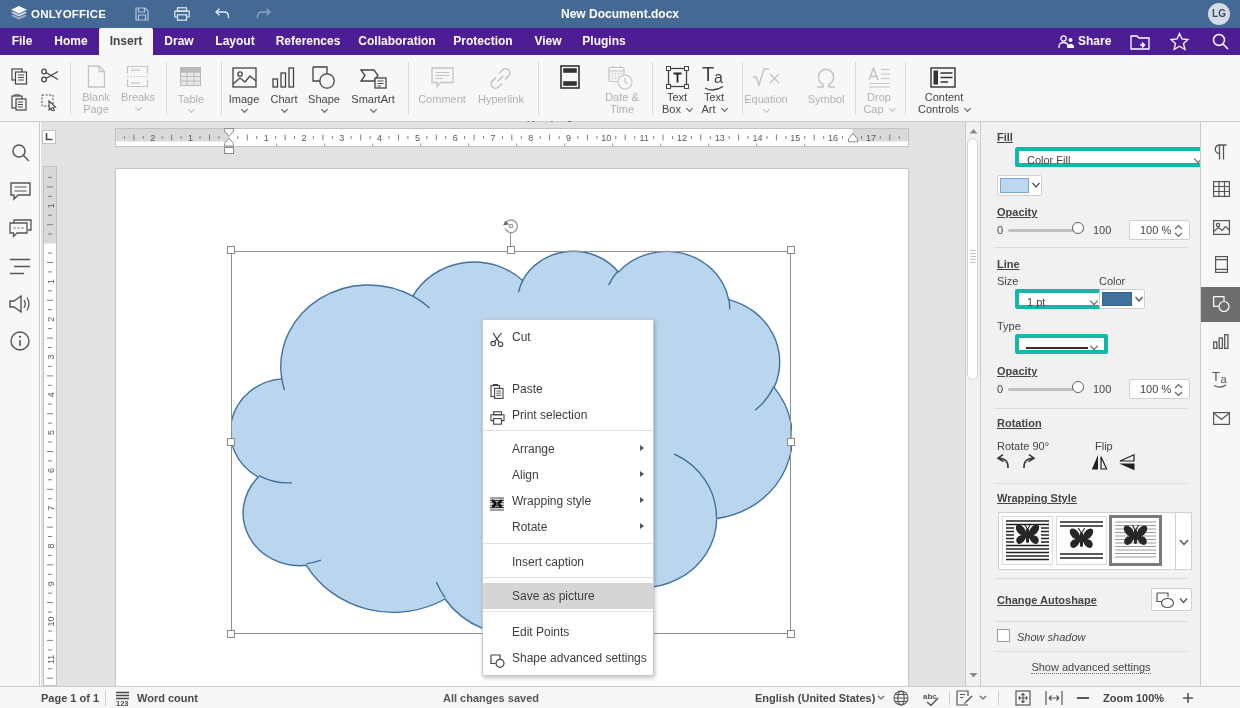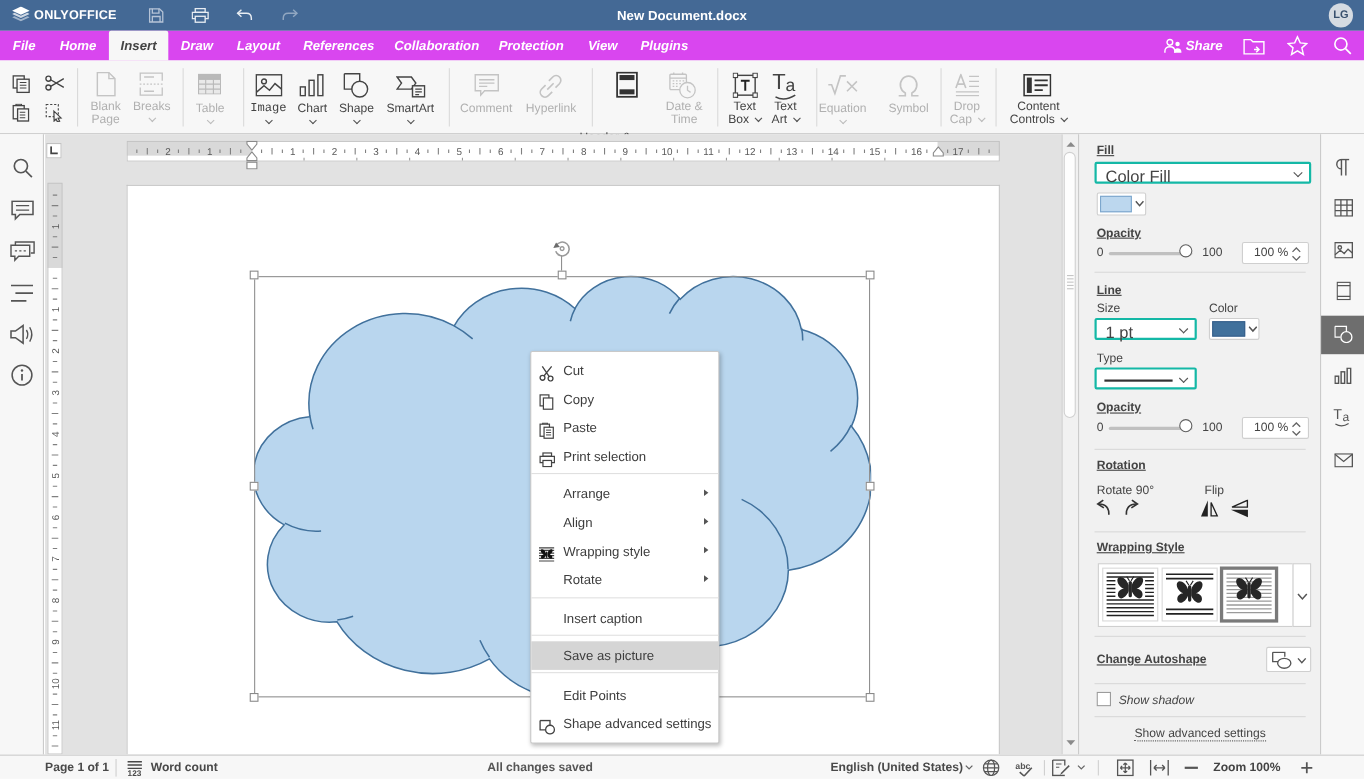--- a/index.html
+++ b/index.html
@@ -1,35 +1,35 @@
 <!DOCTYPE html>
 <html><head>
 <meta charset="utf-8">
 <style>
 * { margin:0; padding:0; box-sizing:border-box; }
 html,body { width:1240px; height:708px; overflow:hidden; }
 body { font-family:"Liberation Sans",sans-serif; position:relative; background:#fff; }
 .abs { position:absolute; }
 .topbar { left:0; top:0; width:1240px; height:28px; background:#446995; }
-.tabs { left:0; top:28px; width:1240px; height:27px; background:#d946ef;font-style:italic; }
+.tabs { left:0; top:28px; width:1240px; height:27px; background:#4c1d95; }
 .tab { position:absolute; top:0; height:27px; line-height:27px; color:#fff; font-size:12px; font-weight:bold; text-align:center; }
 .tab.active { background:#f7f7f7; color:#444; border-radius:2px 2px 0 0; }
 .toolbar { left:0; top:55px; width:1240px; height:67px; background:#f7f7f7; border-bottom:1px solid #cbcbcb; }
 .tbtn { position:absolute; text-align:center; color:#444; font-size:11px; line-height:12px; }
 .tbtn.dis { color:#b0b0b0; }
 .tdiv { position:absolute; top:7px; width:1px; height:53px; background:#dadada; }
 .chev { display:inline-block; width:5px; height:5px; border-right:1.5px solid #555; border-bottom:1.5px solid #555; transform:rotate(45deg); vertical-align:2px; margin-left:3px; }
 .dis .chev { border-right-color:#bdbdbd; border-bottom-color:#bdbdbd; }
 .chevd { margin-left:0; display:block; margin:2px auto 0; }
 .leftbar { left:0; top:122px; width:40px; height:564px; background:#f7f7f7; border-right:1px solid #cbcbcb; }
 .canvas { left:41px; top:122px; width:939px; height:564px; background:#e2e2e2; overflow:hidden; }
 .rightpanel { left:980px; top:122px; width:220px; height:564px; background:#f1f1f1; border-left:1px solid #cbcbcb; font-size:11px; color:#444; }
 .rightbar { left:1200px; top:122px; width:40px; height:564px; background:#f7f7f7; border-left:1px solid #cbcbcb; }
 .statusbar { left:0; top:686px; width:1240px; height:22px; background:#f7f7f7; border-top:1px solid #cbcbcb; font-size:11px; color:#444; }
-.sel { position:absolute; background:#fff; border:2px solid #14b8a6; border-radius:2px; font-size:15px; color:#444; }
+.sel { position:absolute; background:#fff; border:4px solid #14b8a6; border-radius:2px; font-size:11px; color:#444;margin-left:20px; }
 .sel .tx { position:absolute; left:8px; top:3px; }
 .sel .ar { position:absolute; right:7px; top:5px; width:6px; height:6px; border-right:1.5px solid #555; border-bottom:1.5px solid #555; transform:rotate(45deg); }
 .hr { position:absolute; left:994px; width:192px; height:1px; background:#d9d9d9; }
 .plabel { position:absolute; font-weight:bold; color:#444;text-decoration:underline; }
 .menu { position:absolute; left:441px; top:197px; width:172px; height:357px; background:#fff; border:1px solid #c9c9c9; border-radius:2px; box-shadow:1px 2px 4px rgba(0,0,0,0.25); font-size:12px; color:#3d3d3d; }
 .mi { position:absolute; left:0; width:170px; height:26px; line-height:26px; }
 .mi .t { position:absolute; left:29px; top:0; }
 .mi .ic { position:absolute; left:7px; top:6px; }
 .mi .sub { position:absolute; right:9px; top:9px; width:0; height:0; border-top:3.5px solid transparent; border-bottom:3.5px solid transparent; border-left:4.5px solid #555; }
 .msep { position:absolute; left:0; width:170px; height:1px; background:#e0e0e0; }
@@ -136,21 +136,21 @@
   <div class="tdiv" style="left:166px;"></div>
 
   <div class="tbtn dis" style="left:171px;top:38px;width:40px;">Table<br><span class="chev chevd"></span></div>
   <svg class="abs" style="left:180px;top:12px" width="21" height="19" viewBox="0 0 21 19">
     <rect x="0.5" y="0.5" width="20" height="18" fill="#e9e9e9" stroke="#b9b9b9"></rect>
     <rect x="0.5" y="0.5" width="20" height="4.5" fill="#b9b9b9" stroke="#b9b9b9"></rect>
     <path d="M0.5 5 H20.5 M0.5 9.5 H20.5 M0.5 14 H20.5 M7 0.5 V18.5 M14 0.5 V18.5" stroke="#b9b9b9" fill="none"></path>
   </svg>
   <div class="tdiv" style="left:221px;"></div>
 
-  <div class="tbtn" style="left:224px;top:38px;width:40px;font-family:Liberation Mono, monospace;">Image<br><span class="chev chevd"></span></div>
+  <div class="tbtn" style="left:224px;top:38px;width:40px;">Image<br><span class="chev chevd"></span></div>
   <svg class="abs" style="left:232px;top:12px" width="25" height="21" viewBox="0 0 25 21" fill="none" stroke="#444" stroke-width="1.3">
     <rect x="1" y="1" width="23" height="19"></rect>
       <circle cx="8" cy="7" r="2.2"></circle>
       <path d="M1 17 L8 11 L13 15 L18 9 L24 14"></path>
   </svg>
   <div class="tbtn" style="left:264px;top:38px;width:40px;">Chart<br><span class="chev chevd"></span></div>
   <svg class="abs" style="left:272px;top:12px" width="23" height="21" viewBox="0 0 23 21" fill="none" stroke="#444" stroke-width="1.3">
     <rect x="1" y="12" width="4.5" height="8"></rect>
       <rect x="9" y="6" width="4.5" height="14"></rect>
       <rect x="17" y="1" width="4.5" height="19"></rect>
@@ -347,27 +347,20 @@
     <div class="abs" style="left:466px;top:508px;width:8px;height:8px;background:#fff;border:1px solid #8a8a8a;"></div>
     <div class="abs" style="left:746px;top:508px;width:8px;height:8px;background:#fff;border:1px solid #8a8a8a;"></div>
   <div class="menu">
       <div class="mi" style="top:4px;">
         <span class="ic"><svg width="15" height="15" viewBox="0 0 15 15" fill="none" stroke="#444" stroke-width="1.2">
             <circle cx="3.2" cy="11.5" r="2.2"></circle>
             <circle cx="10.5" cy="12.2" r="2.2"></circle>
             <path d="M4.5 9.8 L11.5 1 M9.3 10.4 L3 1"></path>
           </svg></span>
         <span class="t">Cut</span>
-      </div>
-      <div class="mi" style="top:30px;">
-        <span class="ic"><svg width="14" height="15" viewBox="0 0 14 15" fill="none" stroke="#444" stroke-width="1.1">
-            <rect x="1" y="1" width="8" height="10"></rect>
-            <rect x="4" y="3.8" width="8.5" height="10.2" fill="#fff"></rect>
-          </svg></span>
-        <span class="t">Copy</span>
       </div>
       <div class="mi" style="top:56px;">
         <span class="ic"><svg width="14" height="15" viewBox="0 0 14 15" fill="none" stroke="#444" stroke-width="1.1">
             <rect x="1" y="1.6" width="8.5" height="11"></rect>
             <path d="M3.4 1.6 V0.6 H7.6 V1.6"></path>
             <rect x="4.6" y="4.4" width="8.4" height="10" fill="#fff"></rect>
             <path d="M6.4 7 H11 M6.4 9.2 H11 M6.4 11.4 H11" stroke-width="0.9"></path>
           </svg></span>
         <span class="t">Paste</span>
       </div>

